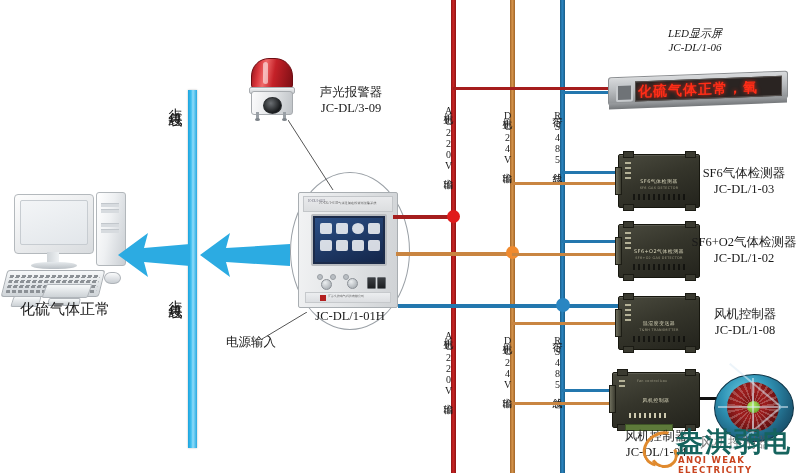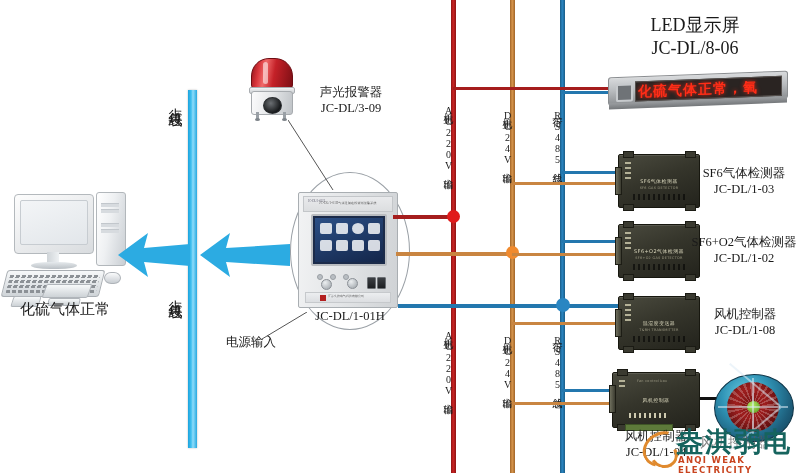--- a/index.html
+++ b/index.html
@@ -282,23 +282,23 @@
   <div class="hline" style="left:512px;top:402px;width:108px;height:3px;background:#c98541;"></div>
 
   <div id="ledsign">
     <div class="led-case">
       <div class="led-btn"></div>
       <div class="led-screen">
         <div class="led-text">化硫气体正常，氧</div>
       </div>
     </div>
   </div>
-  <div class="lbl" style="left:620px;top:14px;width:150px;font-size:18px;">
+  <div class="lbl" style="left:620px;top:26px;width:150px;font-size:11px;font-style:italic;">
     <span class="l2">LED显示屏</span>
-    <span class="l2">JC-DL/8-06</span>
+    <span class="l2">JC-DL/1-06</span>
   </div>
 
   <div class="dev" style="left:618px;top:154px;">
     <div class="ear" style="left:4px;top:-4px"></div>
     <div class="ear" style="left:66px;top:-4px"></div>
     <div class="ear" style="left:4px;bottom:-4px"></div>
     <div class="ear" style="left:66px;bottom:-4px"></div>
     <div class="term"></div>
     <div class="leds">
         <i></i>

